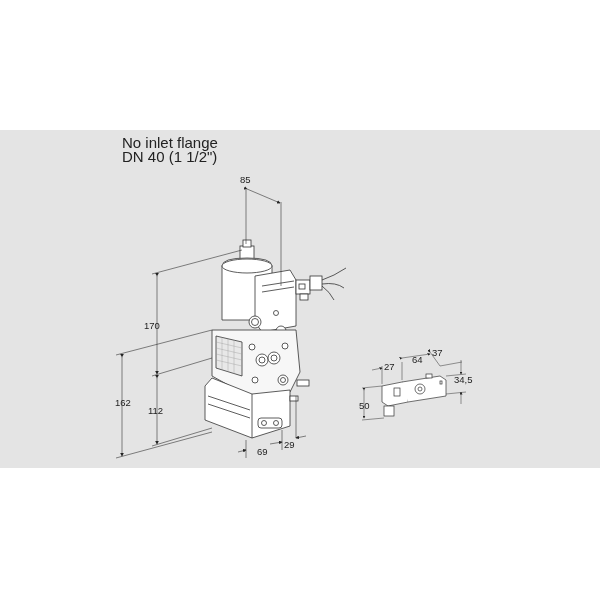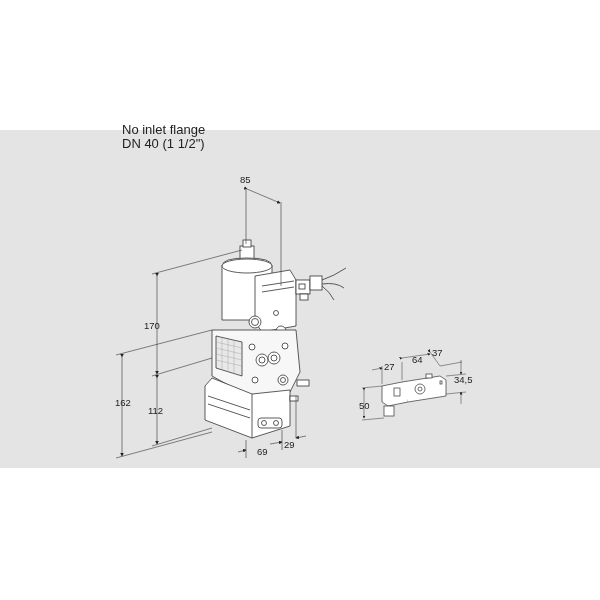--- a/index.html
+++ b/index.html
@@ -6,22 +6,22 @@
     body {
       width: 600px; height: 600px; background: #ffffff;
       position: relative; overflow: hidden;
       font-family: "Liberation Sans", sans-serif;
     }
     .panel {
       position: absolute; left: 0; top: 130px; width: 600px; height: 338px;
       background: #e4e4e4;
     }
     .caption {
-      position: absolute; left: 122px; top: 123px;
-      font-size: 13px; color: #222; line-height: 14px;
+      position: absolute; left: 122px; top: 136px;
+      font-size: 15px; color: #222; line-height: 14px;
     }
     .caption div { white-space: nowrap; }
     svg.drawing { position: absolute; left: 0; top: 0; }
     .dim { font-size: 9.5px; fill: #222; font-family: "Liberation Sans", sans-serif; }
   </style>
 </head>
 <body>
 
 <div class="panel"></div>
 

